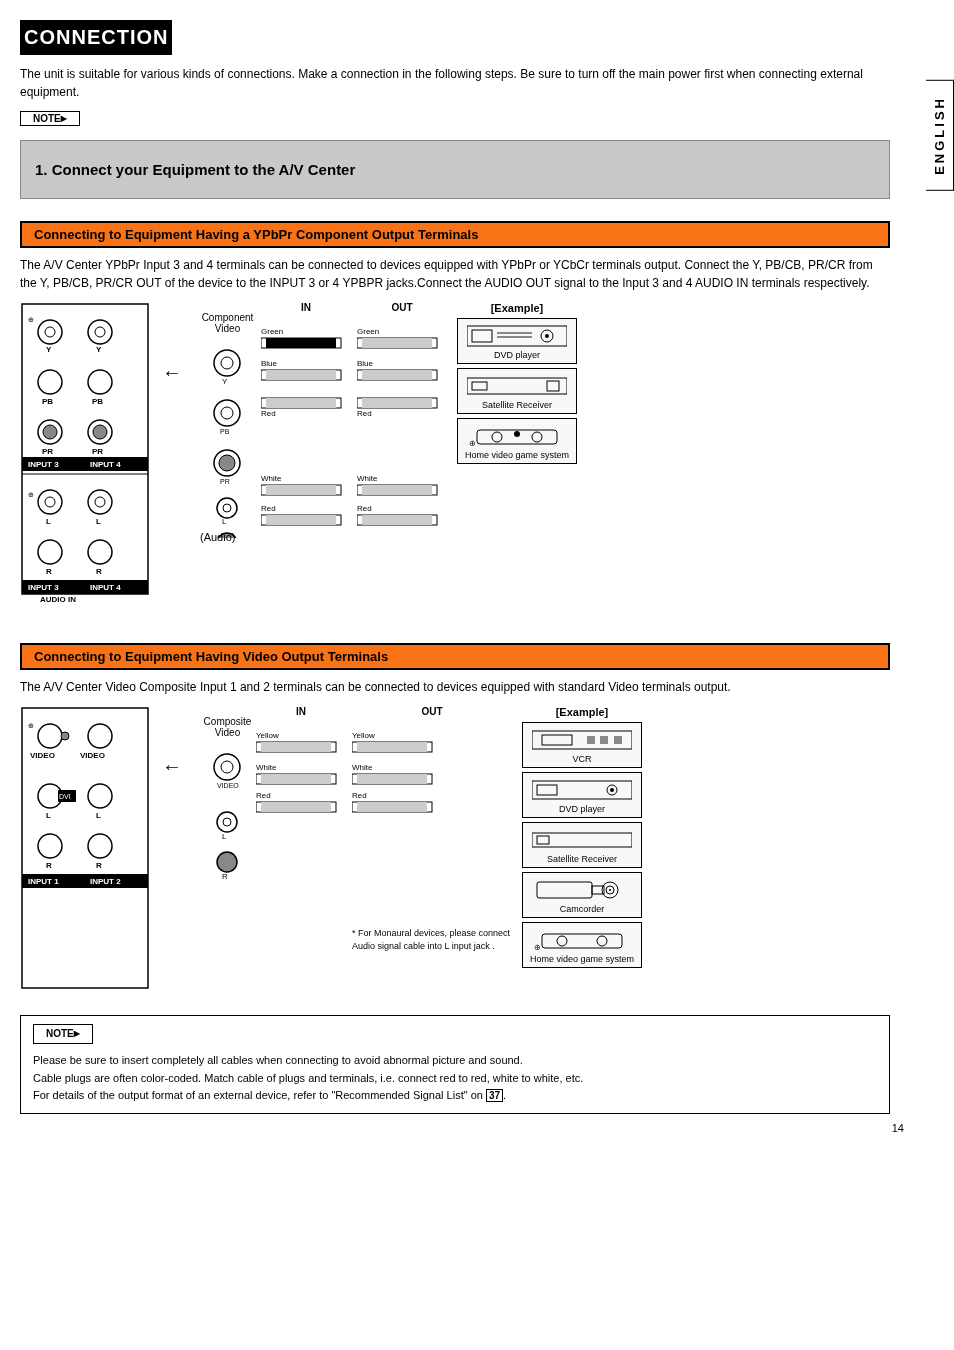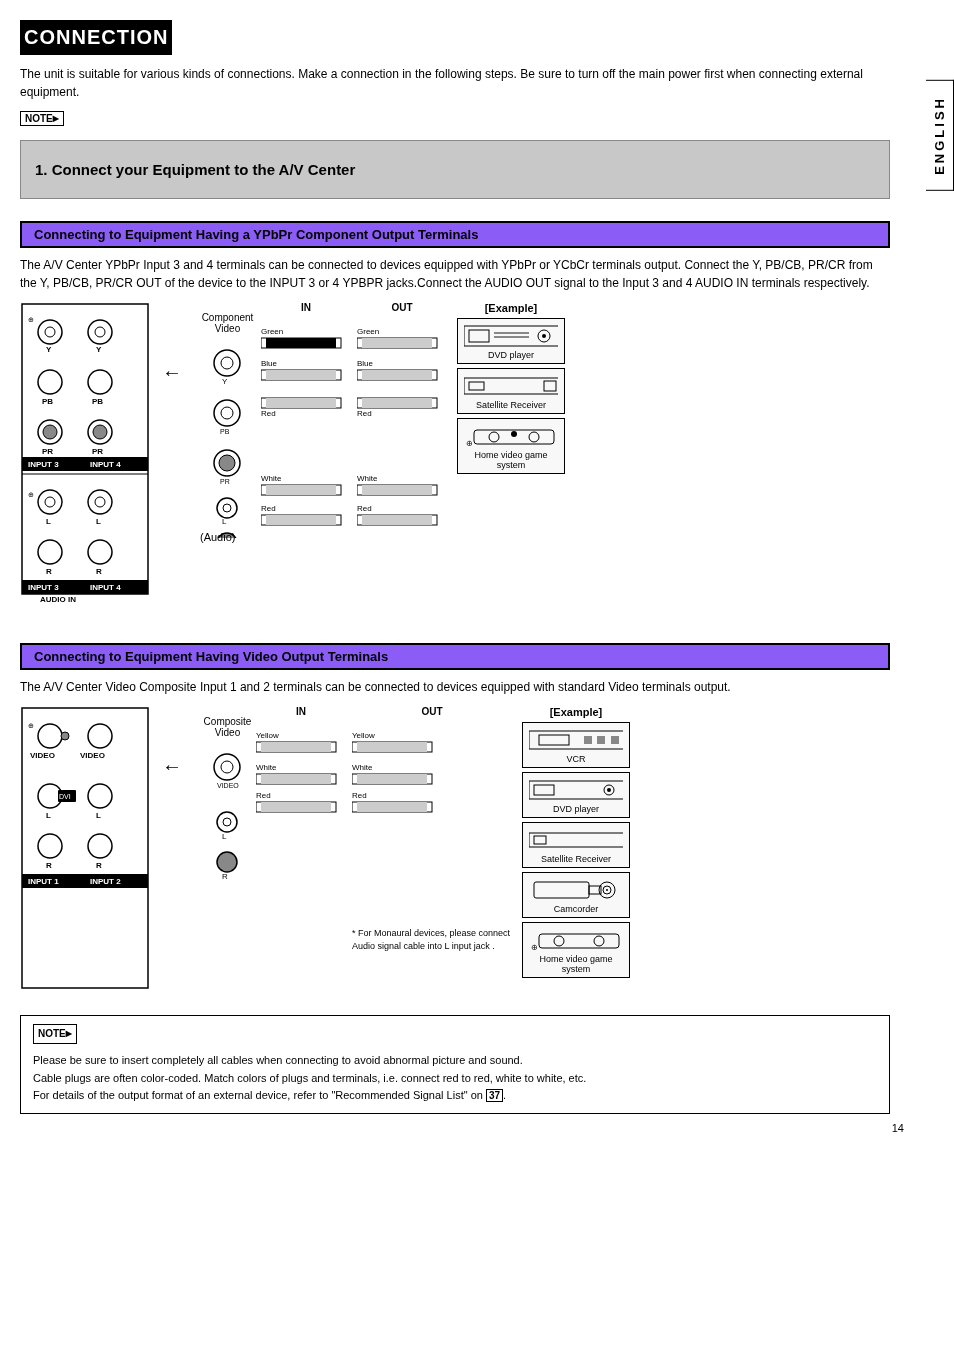--- a/index.html
+++ b/index.html
@@ -55,21 +55,21 @@
     .note-box {
       display: flex;
       align-items: flex-start;
       margin-bottom: 8px;
     }
 
     .note-label {
       border: 1px solid #000;
       font-size: 10px;
       font-weight: bold;
-      padding: 1px 4px;
+      padding: 1px 12px;
       margin-right: 6px;
       white-space: nowrap;
       display: inline-flex;
       align-items: center;
     }
 
     .note-label::after {
       content: ' ▶';
       font-size: 8px;
     }
@@ -86,21 +86,21 @@
       font-size: 15px;
       font-weight: bold;
       color: #000;
       padding: 20px 14px;
       margin: 14px 0 10px 0;
       max-width: 870px;
     }
 
     
     .subsection-header {
-      background: #8b5cf6;
+      background: #f97316;
       border: 2px solid #000;
       font-size: 13px;
       font-weight: bold;
       color: #000;
       padding: 4px 12px;
       margin: 12px 0 8px 0;
       display: inline-block;
       max-width: 870px;
       width: 100%;
     }
@@ -133,21 +133,21 @@
       margin-bottom: 4px;
       text-align: center;
     }
 
     
     .device-box {
       border: 1px solid #000;
       padding: 3px 6px;
       font-size: 9px;
       margin-bottom: 4px;
-      width: 108px;
+      width: 120px;
       text-align: center;
       background: #f8f8f8;
     }
 
     .device-img {
       height: 28px;
       display: flex;
       align-items: center;
       justify-content: center;
       font-size: 8px;
@@ -538,21 +538,21 @@
     </div>
   </div>
 </div>
 
 
 <div class="note-bottom">
   <div class="note-box">
     <span class="note-label">NOTE</span>
   </div>
   <p>Please be sure to insert completely all cables when connecting to avoid abnormal picture and sound.</p>
-  <p>Cable plugs are often color-coded. Match colors of plugs and terminals, i.e. connect red to red, white to white, etc.</p>
+  <p>Cable plugs are often color-coded. Match cable of plugs and terminals, i.e. connect red to red, white to white, etc.</p>
   <p>For details of the output format of an external device, refer to "Recommended Signal List" on <span class="ref-num">37</span>.</p>
 </div>
 
 
 <div class="page-number">14</div>
 
 
 
 
 </body></html>

